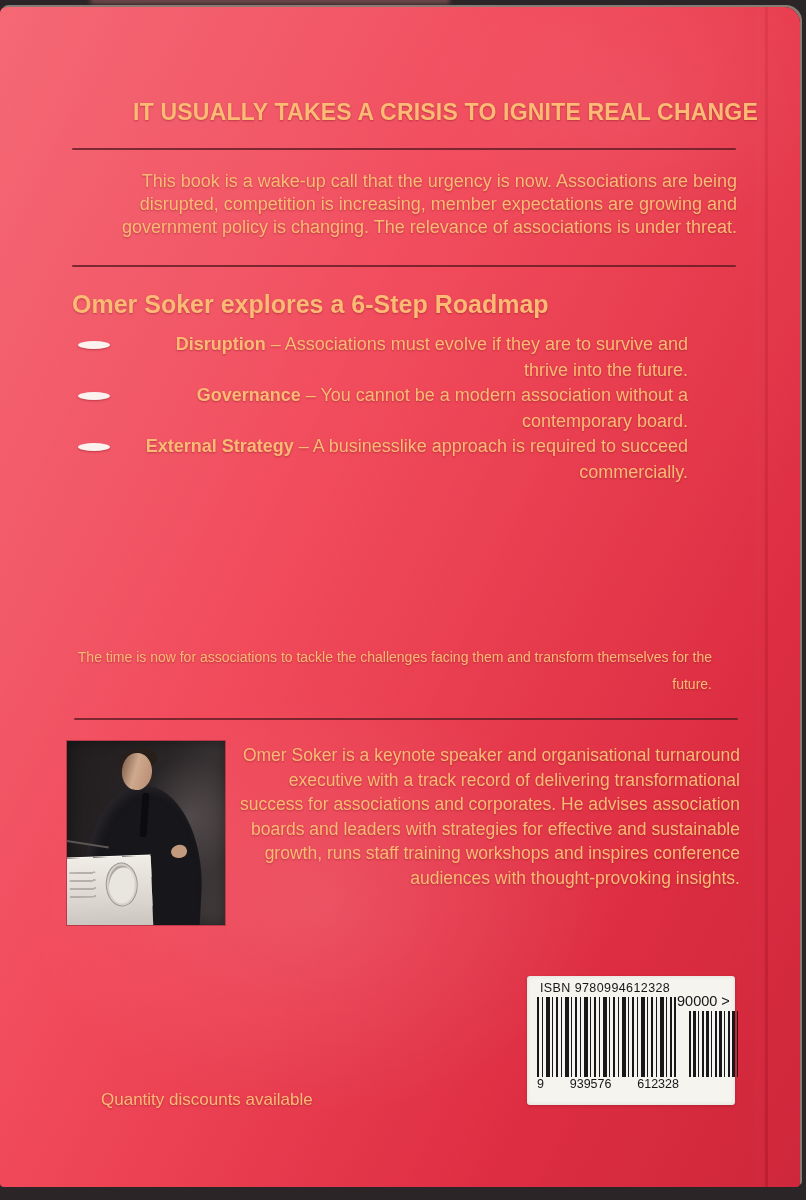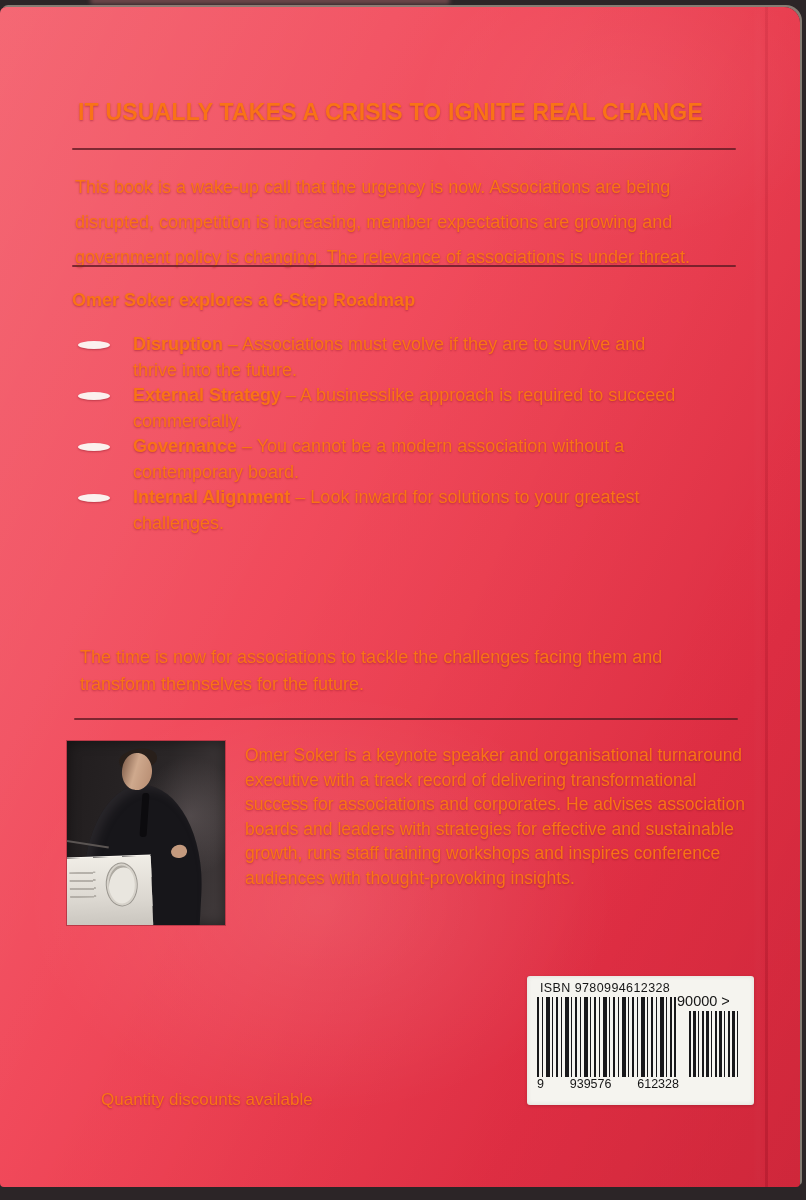--- a/index.html
+++ b/index.html
@@ -28,53 +28,53 @@
     position:absolute; right:32px; top:0; bottom:0; width:3px;
     background:linear-gradient(180deg, rgba(120,0,18,.10), rgba(120,0,18,.22));
     box-shadow:-8px 0 10px rgba(255,255,255,.05);
   }
   .top-smudge {
     position:absolute; left:90px; top:-3px; width:360px; height:7px;
     background:rgba(214,124,130,.4); filter:blur(2px); border-radius:4px;
   }
   
   .content { position:absolute; left:0; top:-7px; width:806px; height:1200px; }
-  .txt { color:#f97316; text-shadow:0 1px 2px rgba(130,20,35,.45); }
+  .txt { color:#fdba74; text-shadow:0 1px 2px rgba(130,20,35,.45);text-align:right; }
   .headline {
     position:absolute; left:78px; top:106px; width:680px;
     font-size:23px; font-weight:bold; letter-spacing:.2px;
   }
   .rule {
     position:absolute; height:2px; width:664px; left:72px;
     background:rgba(92,25,34,.78); border-radius:1px;
   }
   .rule1 { top:155px; } .rule2 { top:272px; } .rule3 { top:725px; left:74px; }
   .intro {
     position:absolute; left:75px; top:177px; width:662px;
-    font-size:18px; line-height:35px;
+    font-size:18px; line-height:23px;
   }
   .roadmap-heading {
     position:absolute; left:72px; top:297px;
-    font-size:18px; font-weight:bold;
+    font-size:25px; font-weight:bold;
   }
   .bullets {
     position:absolute; left:76px; top:339px; width:612px;
     list-style:none; margin:0; padding:0;
   }
   .bullets li { display:flex; align-items:flex-start;gap:23px; }
   .dot {
     flex:0 0 32px; margin-top:9px; margin-left:2px;
     width:8px; height:8px; border-radius:50%;
     background:#fbf1ee; box-shadow:0 1px 2px rgba(130,20,35,.45);
   }
   .bullet-body { font-size:18px; line-height:25.5px; width:575px; }
   .bullet-body b { font-weight:bold; }
   .closing {
-    position:absolute; left:80px; top:651px; width:648px;
-    font-size:18px; line-height:26.5px;
+    position:absolute; left:64px; top:651px; width:648px;
+    font-size:14px; line-height:26.5px;
   }
   
   .photo {
     position:absolute; left:67px; top:748px; width:158px; height:184px;
     background:linear-gradient(100deg,#211d1e 0%,#2a2627 55%,#433c3d 100%);
     overflow:hidden; box-shadow:0 0 0 1px rgba(90,15,25,.35), inset 0 0 14px rgba(0,0,0,.45);
   }
   .photo .glow { position:absolute; right:-20px; top:10px; width:110px; height:130px;
     background:radial-gradient(ellipse at center, rgba(130,118,120,.38), transparent 65%); }
   .photo .hair { position:absolute; left:52px; top:8px; width:38px; height:20px;
@@ -94,25 +94,25 @@
   .photo .lectern { position:absolute; left:-3px; top:116px; width:88px; height:70px;
     background:linear-gradient(180deg,#f0ede6 0%,#dcd8d1 60%,#c9c5be 100%);
     transform:rotate(-2deg); box-shadow:0 -1px 0 #f7f4ee; }
   .photo .logo { position:absolute; left:42px; top:6px; width:30px; height:42px;
     background:#e9e6df; border:1px solid #9a968f; border-radius:50%;
     box-shadow:inset 0 0 0 2px #d6d2ca, inset 2px 4px 0 #aeaaa2; }
   .photo .ltext { position:absolute; left:6px; top:14px; width:26px; height:26px;
     background:repeating-linear-gradient(180deg,#a9a49d 0 2px,transparent 2px 8px); opacity:.8; }
   .bio {
     position:absolute; left:232px; top:750px; width:508px;
-    font-size:17.5px; line-height:24.6px;margin-left:13px;
+    font-size:17.5px; line-height:24.6px;
   }
   
   .barcode {
-    position:absolute; left:527px; top:983px; width:227px; height:129px;
+    position:absolute; left:527px; top:983px; width:208px; height:129px;
     background:#f5f4ef; border-radius:3px;
     box-shadow:inset 0 0 5px rgba(0,0,0,.10), 0 1px 3px rgba(80,10,20,.25);
     color:#161616;
   }
   .isbn { position:absolute; left:13px; top:5px; font-size:12.5px; letter-spacing:.4px; }
   .bars-left { position:absolute; left:10px; top:21px; width:140px; height:80px;
     background:repeating-linear-gradient(90deg,#18181a 0 2px,transparent 2px 5px,#18181a 5px 6px,transparent 6px 9px,#18181a 9px 13px,transparent 13px 15px,#18181a 15px 16px,transparent 16px 19px); }
   .guard { position:absolute; top:21px; width:2px; height:94px; background:#18181a; }
   .g1 { left:10px; } .g2 { left:78px; } .g3 { left:147px; }
   .digits { position:absolute; left:8px; top:101px; width:146px; display:flex;
@@ -143,29 +143,25 @@
 
   <div class="roadmap-heading txt">Omer Soker explores a 6-Step Roadmap</div>
 
   <ul class="bullets">
     <li>
       <span class="dot"></span>
       <span class="bullet-body txt"><b>Disruption</b><span> – Associations must evolve if they are to survive and thrive into the future.</span></span>
     </li>
     <li>
       <span class="dot"></span>
-      <span class="bullet-body txt"><b>External Strategy</b><span> – A businesslike approach is required to succeed commercially.</span></span>
-    </li>
-    <li>
-      <span class="dot"></span>
       <span class="bullet-body txt"><b>Governance</b><span> – You cannot be a modern association without a contemporary board.</span></span>
     </li>
     <li>
       <span class="dot"></span>
-      <span class="bullet-body txt"><b>Internal Alignment</b><span> – Look inward for solutions to your greatest challenges.</span></span>
+      <span class="bullet-body txt"><b>External Strategy</b><span> – A businesslike approach is required to succeed commercially.</span></span>
     </li>
   </ul>
 
   <div class="closing txt">The time is now for associations to tackle the challenges facing them and transform themselves for the future.</div>
 
   <div class="rule rule3"></div>
 
   <div class="photo">
     <div class="glow"></div>
     <div class="body"></div>

